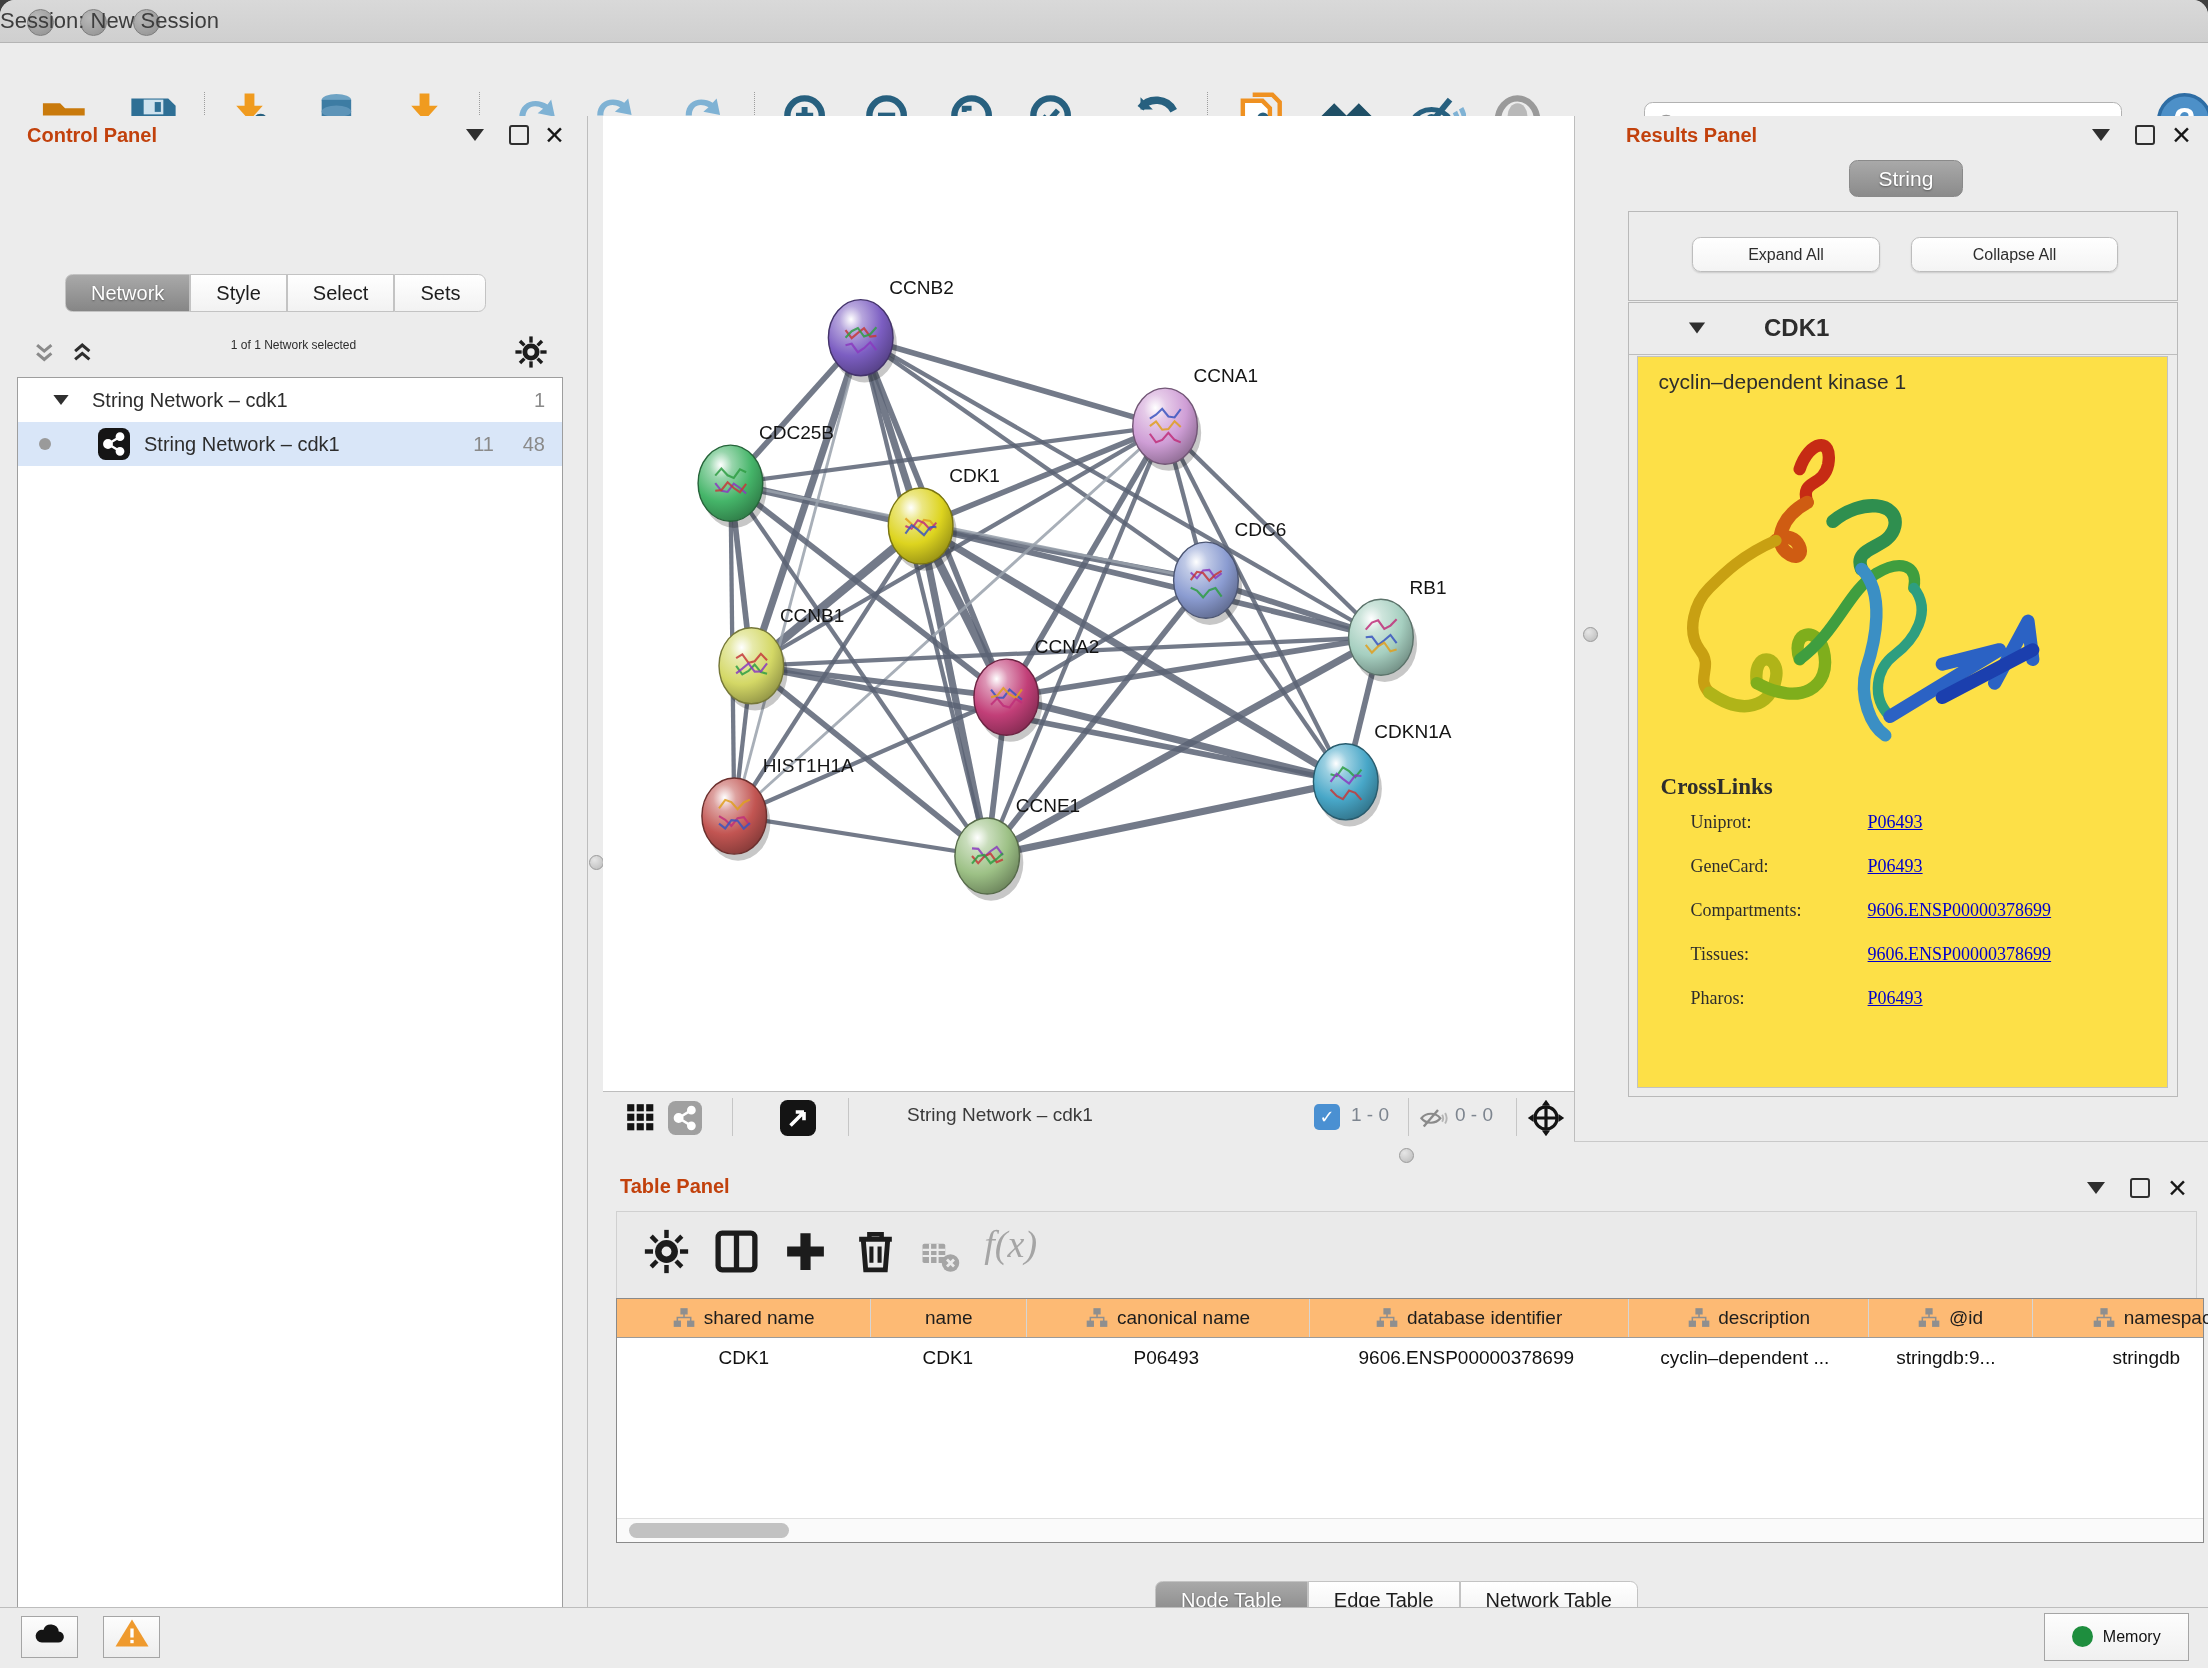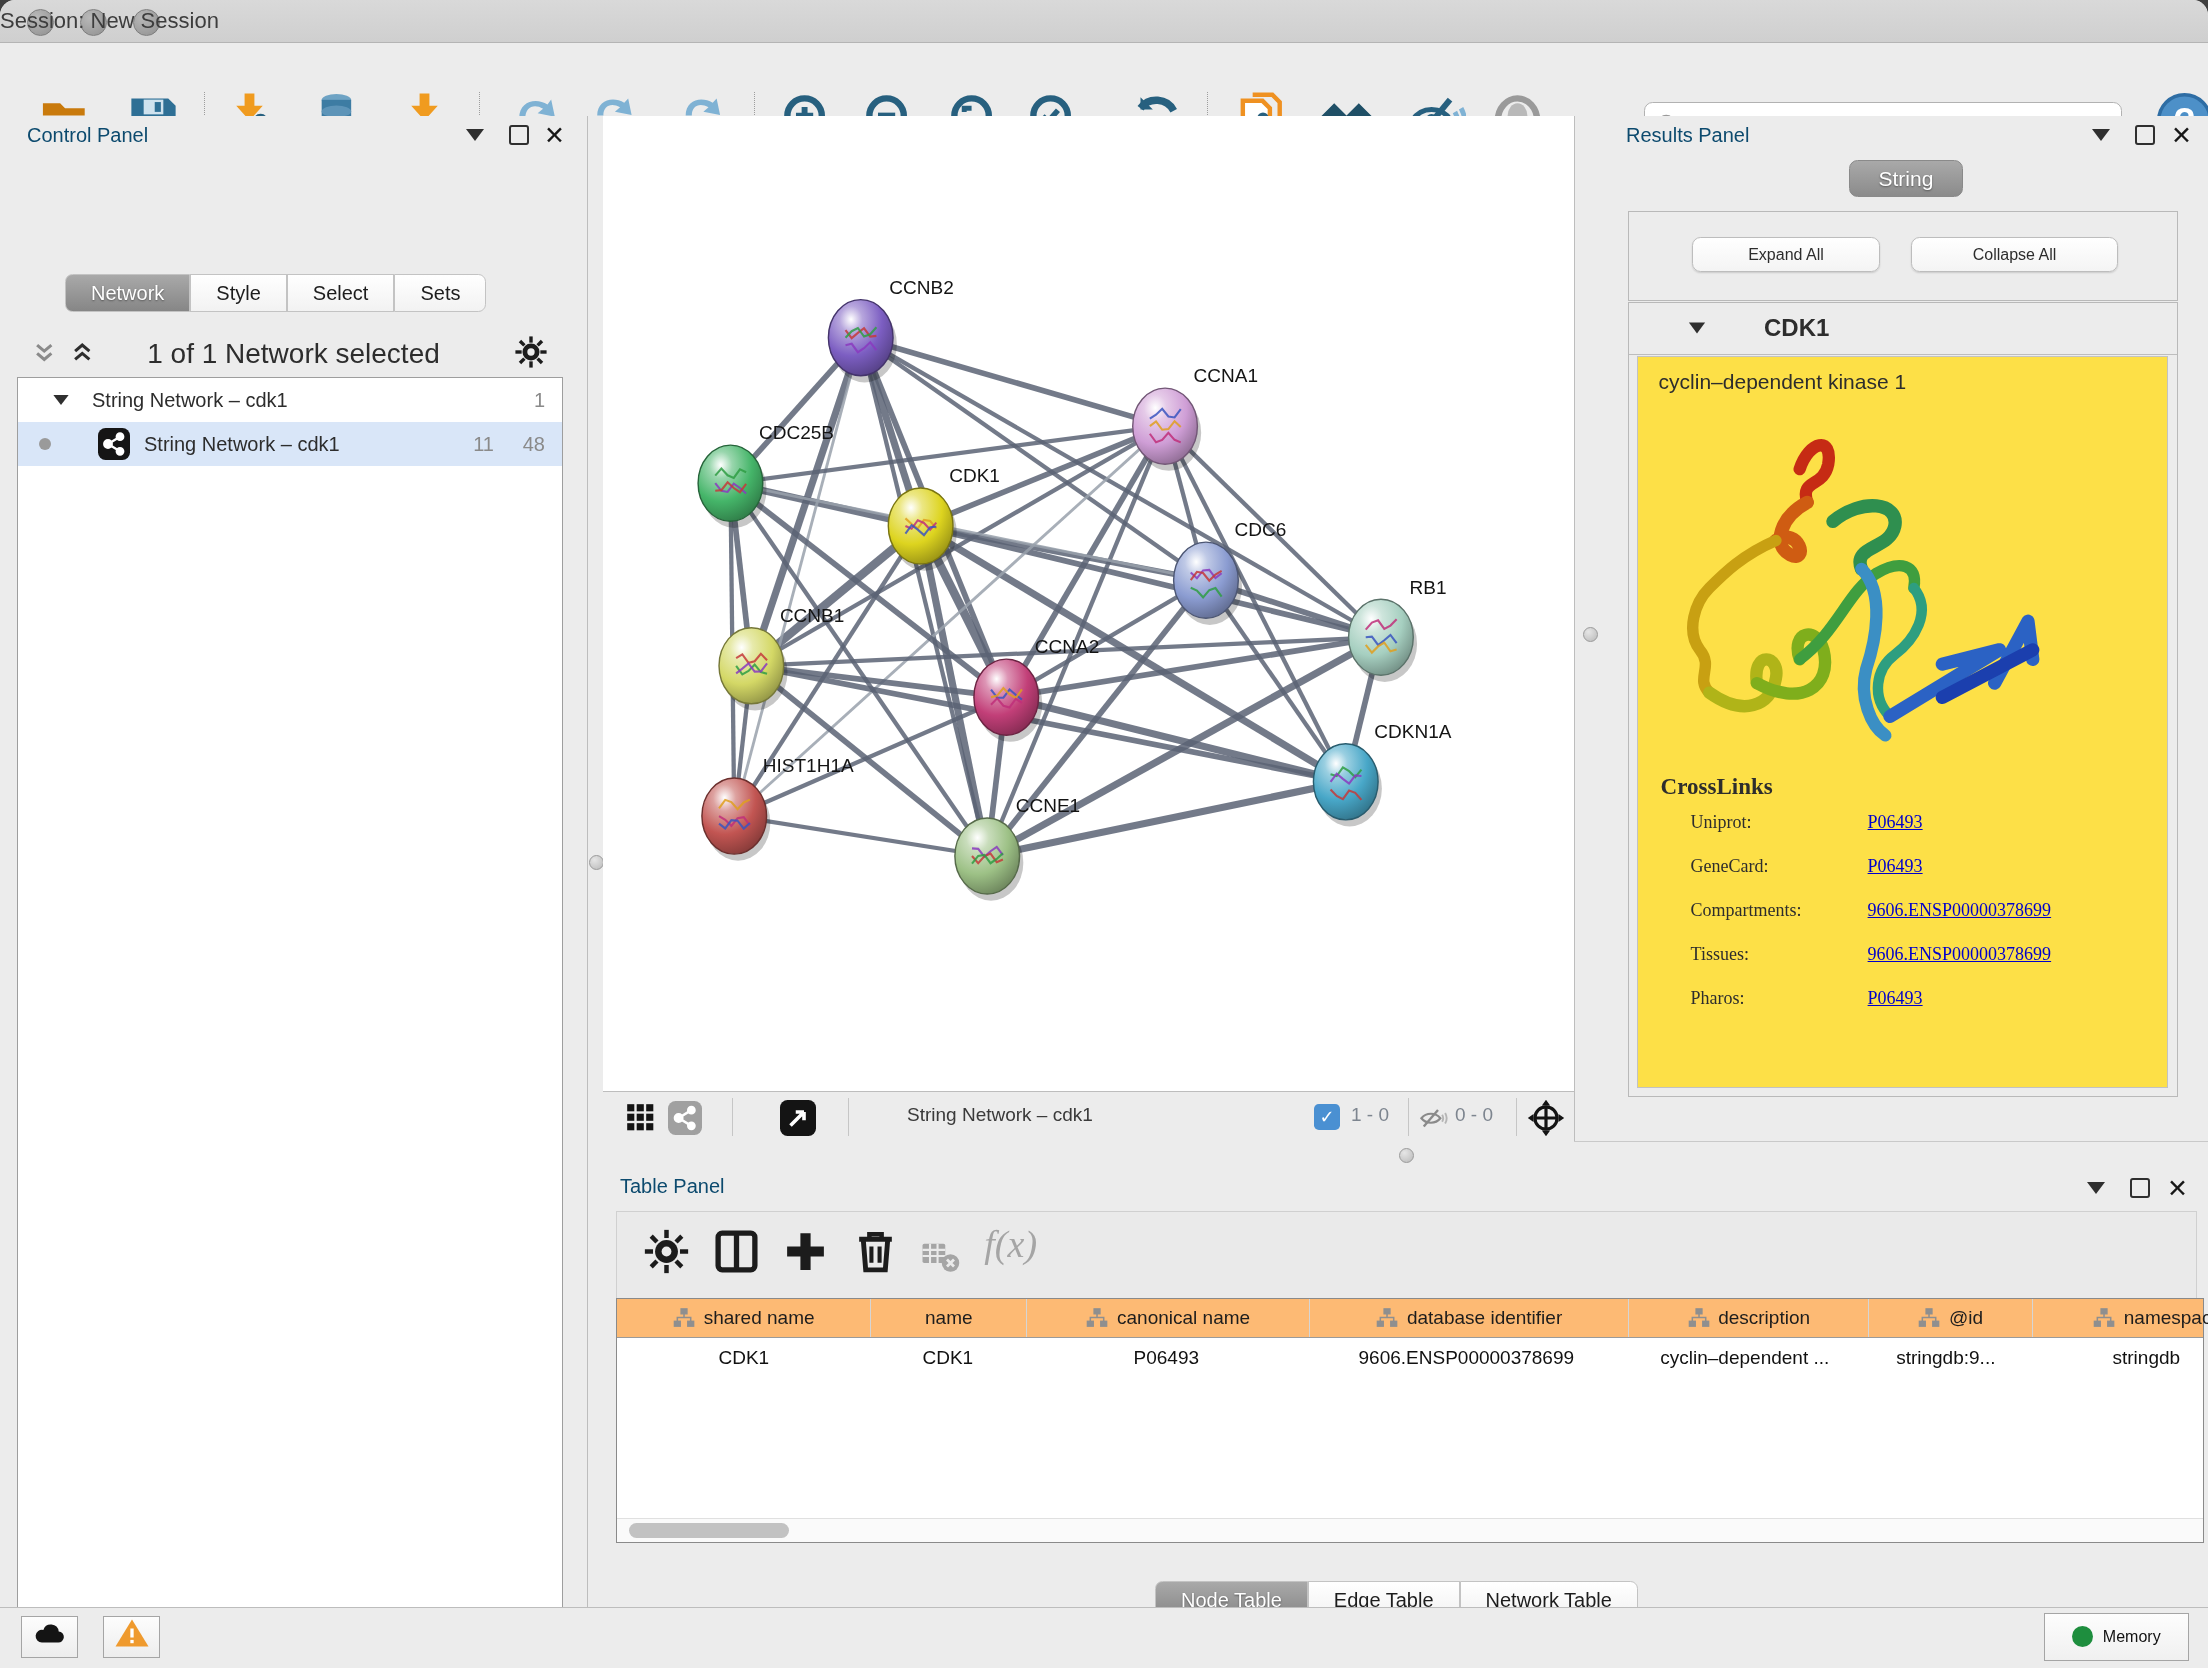--- a/index.html
+++ b/index.html
@@ -18,21 +18,21 @@
   .toolbar{position:absolute;left:0;top:43px;width:2208px;height:73px;background:#ececec;
            border-bottom:1px solid #a9a9a9;}
   .tbi{position:absolute;top:48px;width:59px;height:59px;}
   .tb-sep{position:absolute;top:49px;width:0;height:55px;border-left:1.9px dotted #9d9d9d;}
   .searchbox{position:absolute;left:1644px;top:59px;width:476px;height:44px;background:#fff;
              border:1.9px solid #b2b2b2;border-radius:8.6px;}
   .searchbox svg{position:absolute;left:9.5px;top:8.6px;}
   .searchbox input{position:absolute;left:44px;top:3.8px;width:418px;height:32px;border:none;
                    outline:none;font-size:19px;font-family:inherit;background:transparent;}
   
-  .panel-title{font-size:20px;color:#0c4a6e;}
+  .panel-title{font-size:20px;color:#c2410c;font-weight:bold;}
   .p-collapse{width:0;height:0;border-left:9.5px solid transparent;border-right:9.5px solid transparent;
               border-top:12.4px solid #2f2f2f;display:inline-block;}
   .p-float{width:16px;height:16px;border:2.9px solid #2f2f2f;border-radius:2.9px;display:inline-block;}
   .p-close{font-size:25px;font-weight:bold;color:#171717;line-height:16px;display:inline-block;}
   .grip{position:absolute;width:13.3px;height:13.3px;border-radius:50%;
         background:radial-gradient(circle at 35% 30%,#e6e6e6,#b9b9b9);border:1px solid #9a9a9a;}
   
   #control-panel{position:absolute;left:0;top:116px;width:587px;height:1491px;background:#ececec;}
   #results-panel{position:absolute;left:1605px;top:116px;width:603px;height:1025px;background:#ececec;}
   .tab{display:inline-block;padding:6.7px 25px;font-size:20px;background:linear-gradient(#ffffff,#f2f2f2);
@@ -298,21 +298,21 @@
       <svg style="position:absolute;left:30px;top:11.4px" width="28.5" height="28.5" viewBox="0 0 24 24">
           <g stroke="#8a8a8a" stroke-width="2.6" fill="none">
             <path d="M6 6l6 5 6-5M6 13l6 5 6-5"></path>
           </g>
         </svg>
       <svg style="position:absolute;left:68px;top:11.4px" width="28.5" height="28.5" viewBox="0 0 24 24">
           <g stroke="#2d2d2d" stroke-width="2.6" fill="none">
             <path d="M6 18l6-5 6 5M6 11l6-5 6 5"></path>
           </g>
         </svg>
-      <span style="position:absolute;left:0;right:0;text-align:center;top:11.4px;font-size:28px">1 of 1 Network selected</span>
+      <span style="position:absolute;left:0;right:0;text-align:center;top:11.4px;font-size:12px">1 of 1 Network selected</span>
       <svg style="position:absolute;left:514px;top:7.6px" width="34" height="34" viewBox="0 0 24 24">
           <g fill="#1c1c1c">
             <circle cx="12" cy="12" r="6"></circle>
             <circle cx="12" cy="12" r="2.6" fill="#ececec"></circle>
             <rect x="10.8" y="1" width="2.4" height="4.4"></rect>
             <rect x="10.8" y="18.6" width="2.4" height="4.4"></rect>
             <rect x="1" y="10.8" width="4.4" height="2.4"></rect>
             <rect x="18.6" y="10.8" width="4.4" height="2.4"></rect>
             <rect x="10.8" y="1" width="2.4" height="4.4" transform="rotate(45 12 12)"></rect>
             <rect x="10.8" y="18.6" width="2.4" height="4.4" transform="rotate(45 12 12)"></rect>

